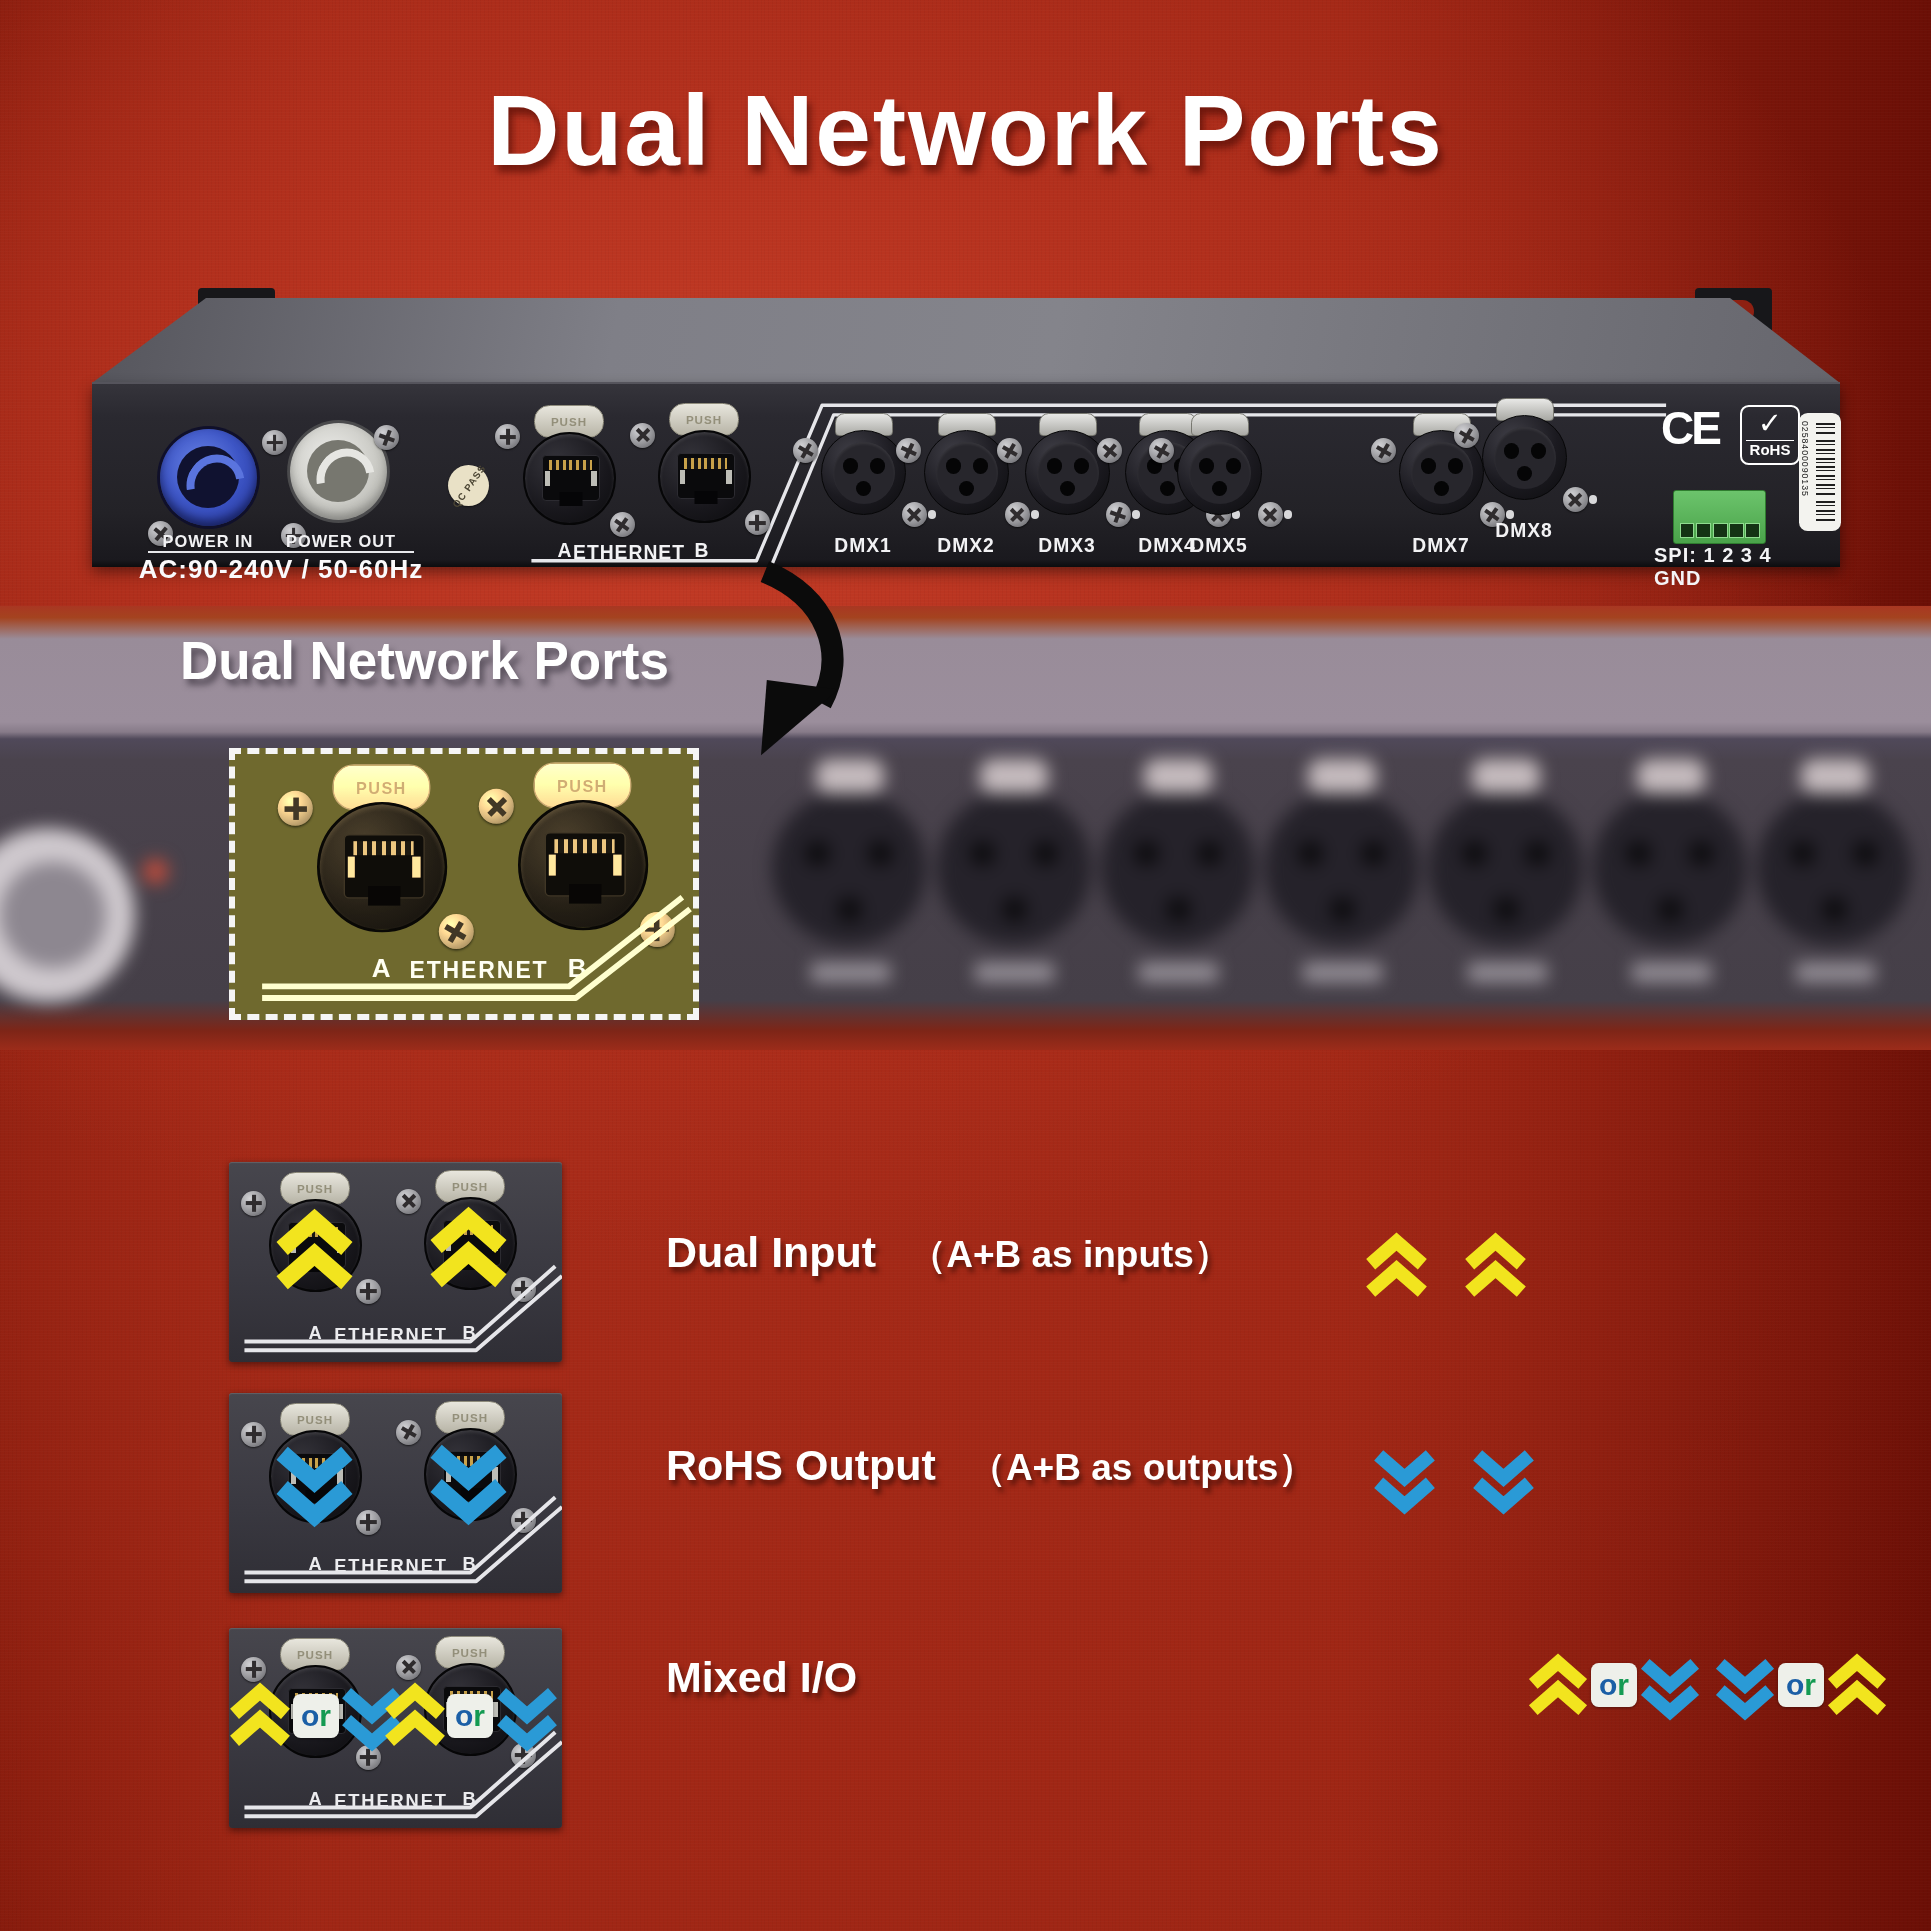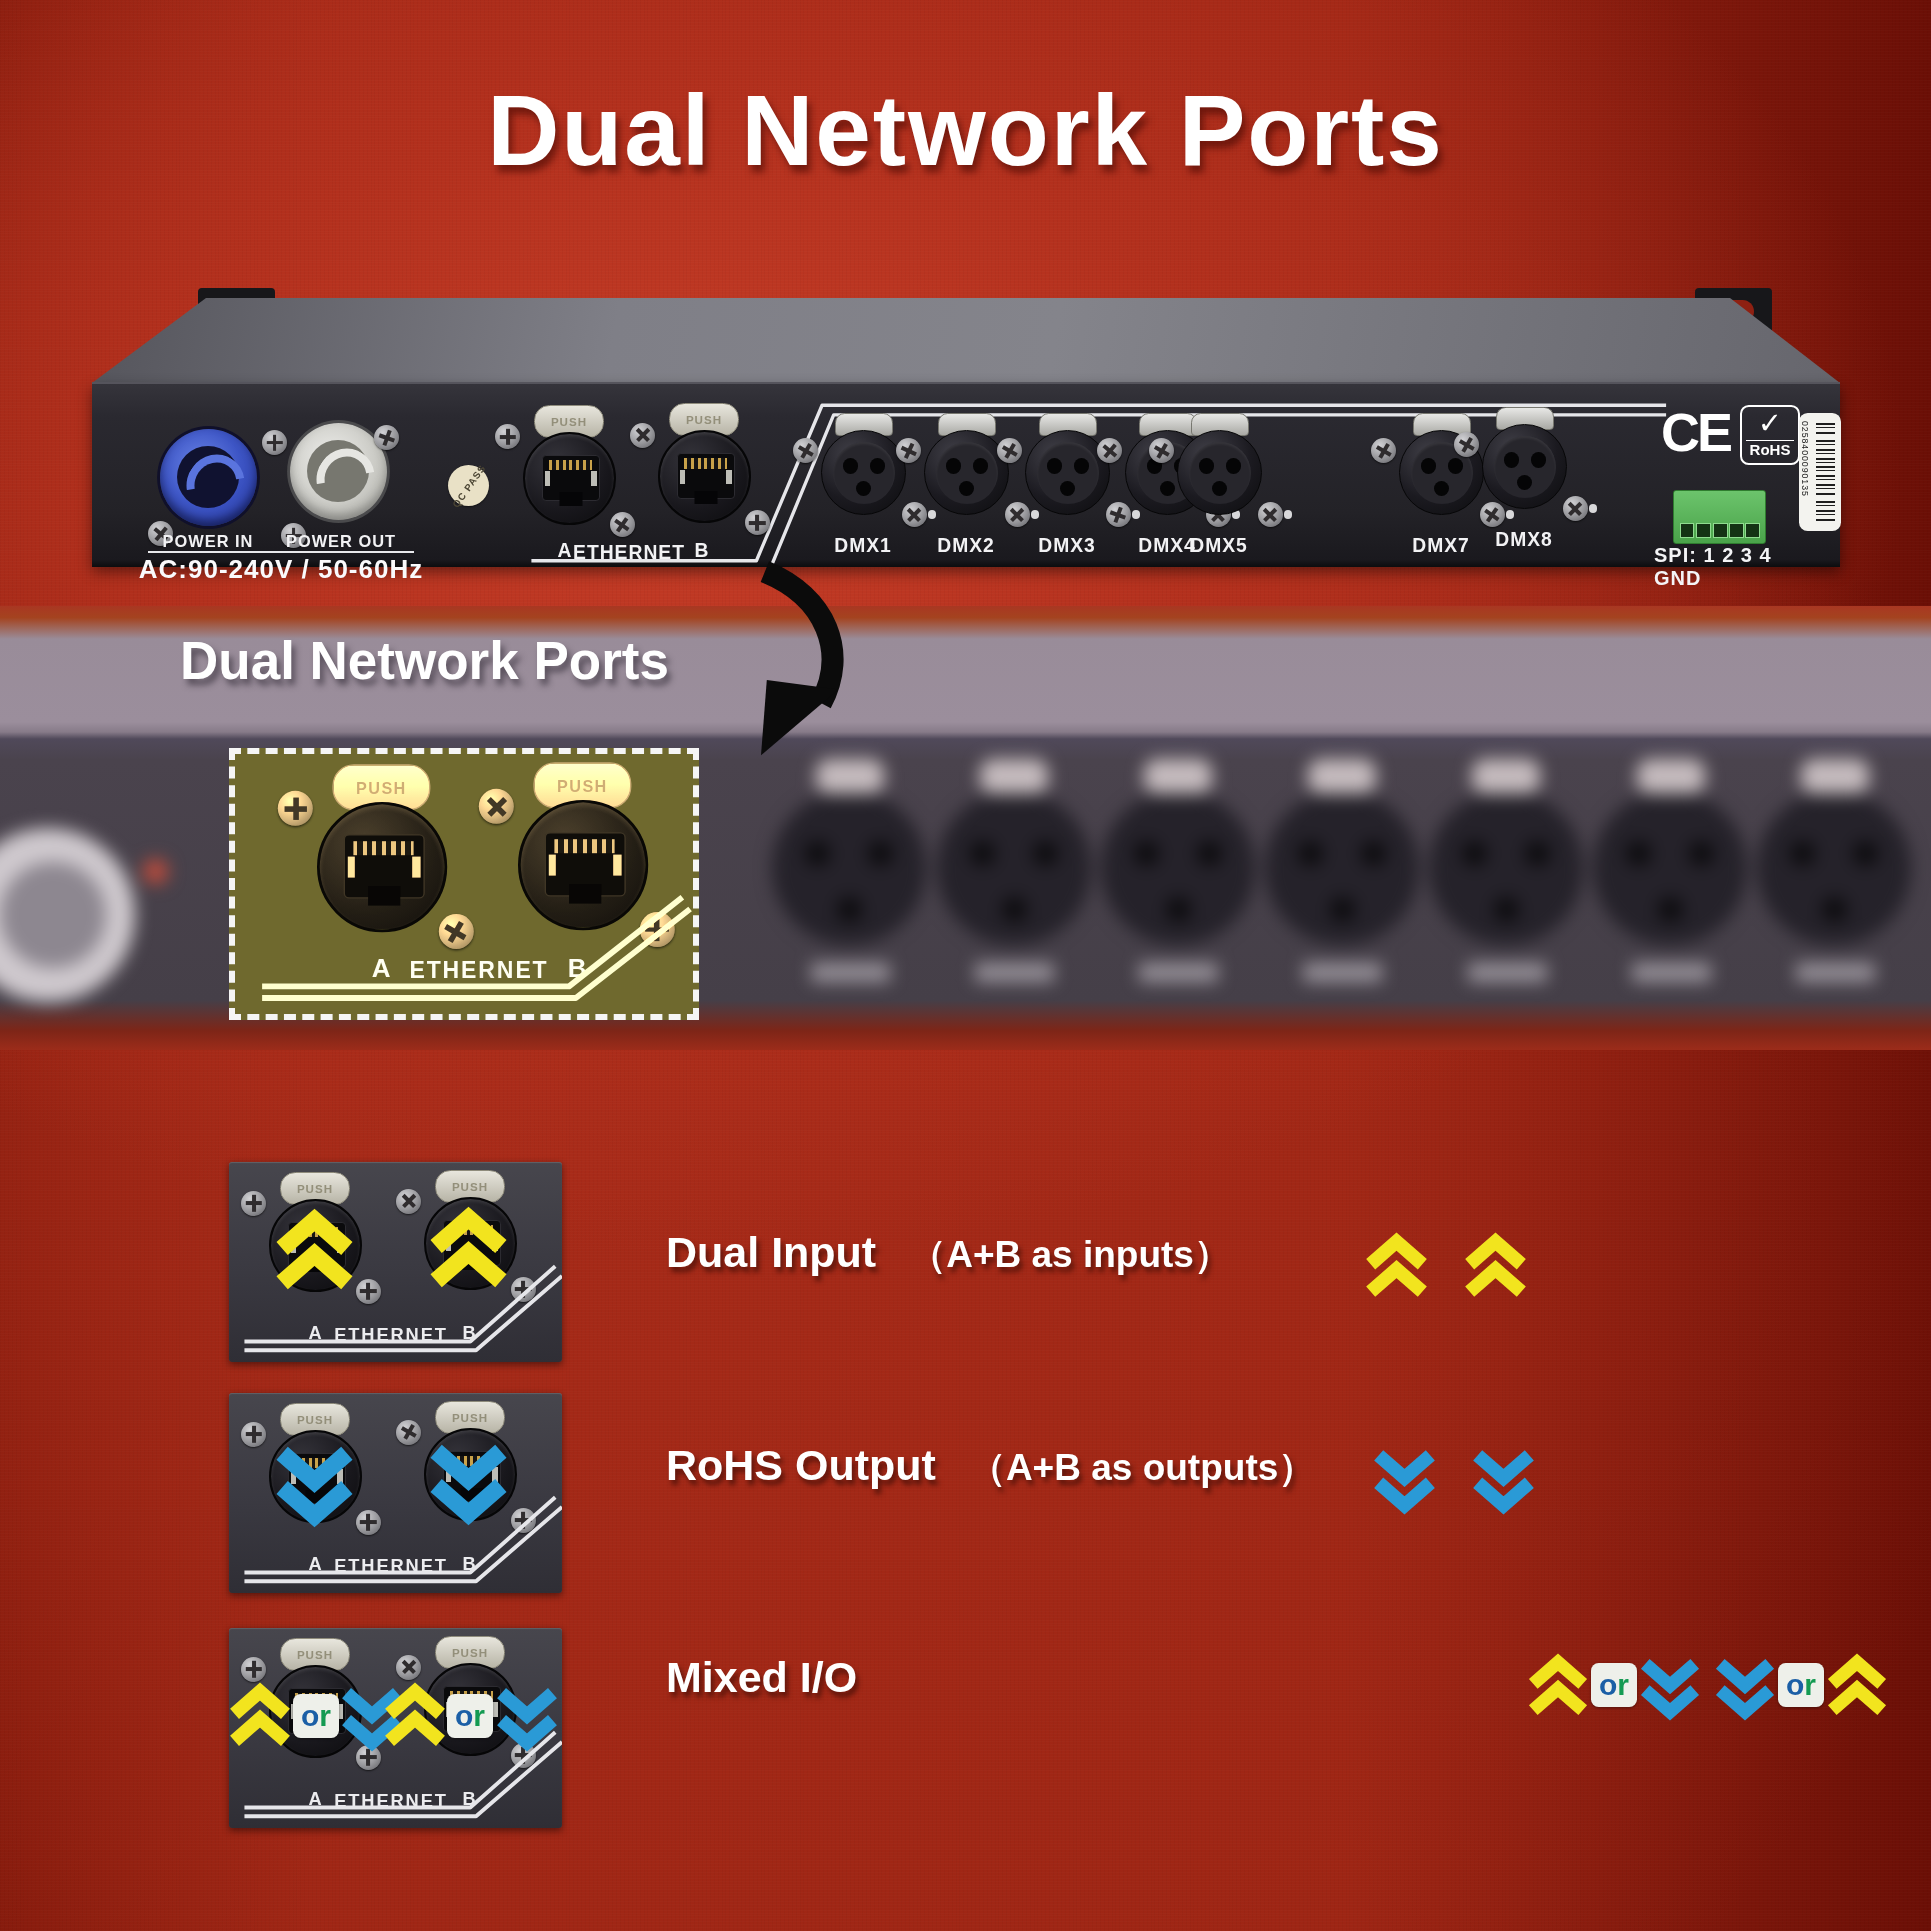--- a/index.html
+++ b/index.html
@@ -83,21 +83,21 @@
     border:1.9px solid #060607;}
   .xlr .face{position:absolute;left:10.6px;top:10.6px;width:62px;height:62px;border-radius:50%;background:#27262c;
     box-shadow:inset 0 1.9px 2.9px rgba(255,255,255,.08);}
   .xlr .hole{position:absolute;width:15.4px;height:15.4px;border-radius:50%;background:#050506;}
   .xlr .hA{left:9.7px;top:16.4px;} .xlr .hB{right:9.7px;top:16.4px;} .xlr .hC{left:23px;bottom:7.7px;}
   .xlr .lbl{position:absolute;left:0;right:0;top:122px;text-align:center;color:#f2f2f4;
     font-size:19.3px;font-weight:bold;letter-spacing:1px;}
   .xlr .s1{left:-11.6px;top:25px;--r:30deg;} .xlr .s2{right:-5.8px;top:89px;--r:45deg;}
   .xlr .dot{position:absolute;right:-15.4px;top:97px;width:8.7px;height:8.7px;border-radius:50%;background:#d8d8da;}
   
-  .ce{position:absolute;color:#fff;font-size:54px;font-weight:bold;letter-spacing:-2.9px;}
+  .ce{position:absolute;color:#fff;font-size:46px;font-weight:bold;letter-spacing:-2.9px;}
   .rohs{position:absolute;width:56px;height:56px;border:2.9px solid #fff;border-radius:8.7px;color:#fff;text-align:center;}
   .rohs .chk{display:block;font-size:29px;line-height:33px;font-weight:bold;}
   .rohs .rl{display:block;font-size:15px;font-weight:bold;border-top:1.9px solid #fff;margin:0 3.9px;line-height:17.4px;}
   .bc{position:absolute;width:42px;height:118px;background:#f3f3ef;border-radius:8.7px;overflow:hidden;}
   .bc .lines{position:absolute;left:17.4px;right:5.8px;top:9.7px;bottom:9.7px;
     background:repeating-linear-gradient(180deg,#1f1f1f 0 1.9px,transparent 1.9px 3.9px,#1f1f1f 3.9px 4.8px,transparent 4.8px 8.7px);}
   .bc .num{position:absolute;left:1px;top:7.7px;writing-mode:vertical-rl;font-size:8.7px;color:#222;letter-spacing:1px;}
   .spi{position:absolute;width:91px;height:52px;background:linear-gradient(180deg,#6cc46c,#4aa34a);
     border:1.9px solid #2f7d2f;border-radius:2.9px;}
   .spi i{position:absolute;bottom:4.8px;width:12.6px;height:13.5px;background:#143314;border:1.9px solid #8fdc8f;}
@@ -289,21 +289,21 @@
             <i class="hole hA"></i>
             <i class="hole hB"></i>
             <i class="hole hC"></i>
           </div>
         </div>
       <span class="sc s1"></span>
         <span class="sc s2" style="--r:35deg;"></span>
         <i class="dot"></i>
       <div class="lbl">DMX7</div>
     </div>
-    <div class="xlr" style="left:1374px;top:23px;">
+    <div class="xlr" style="left:1374px;top:14px;">
       <div class="tab"></div>
       <div class="ring">
           <div class="face">
             <i class="hole hA"></i>
             <i class="hole hB"></i>
             <i class="hole hC"></i>
           </div>
         </div>
       <span class="sc s1"></span>
         <span class="sc s2"></span>

